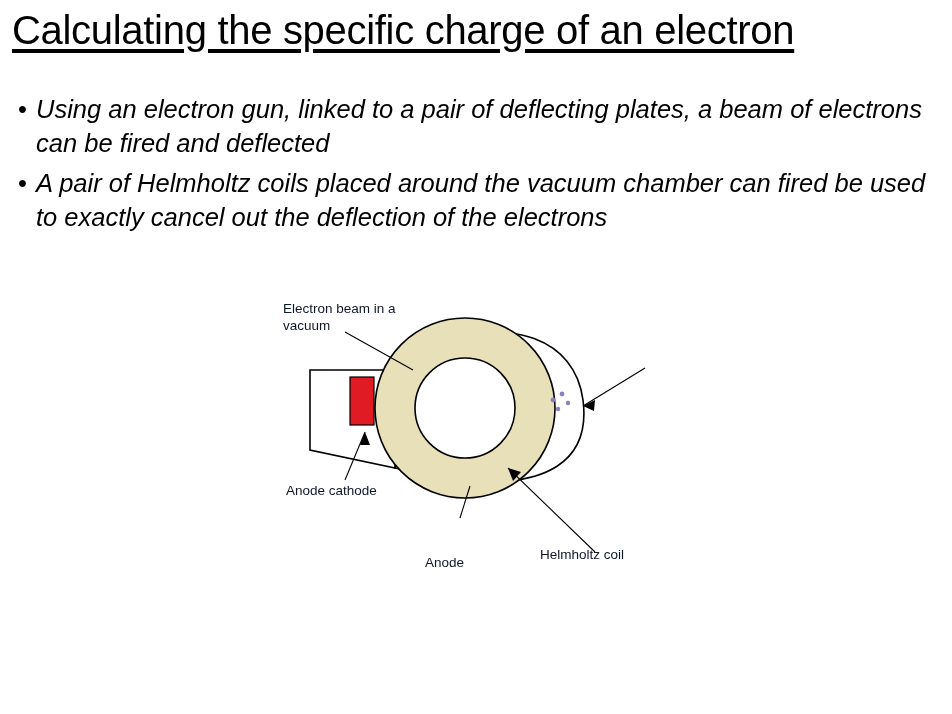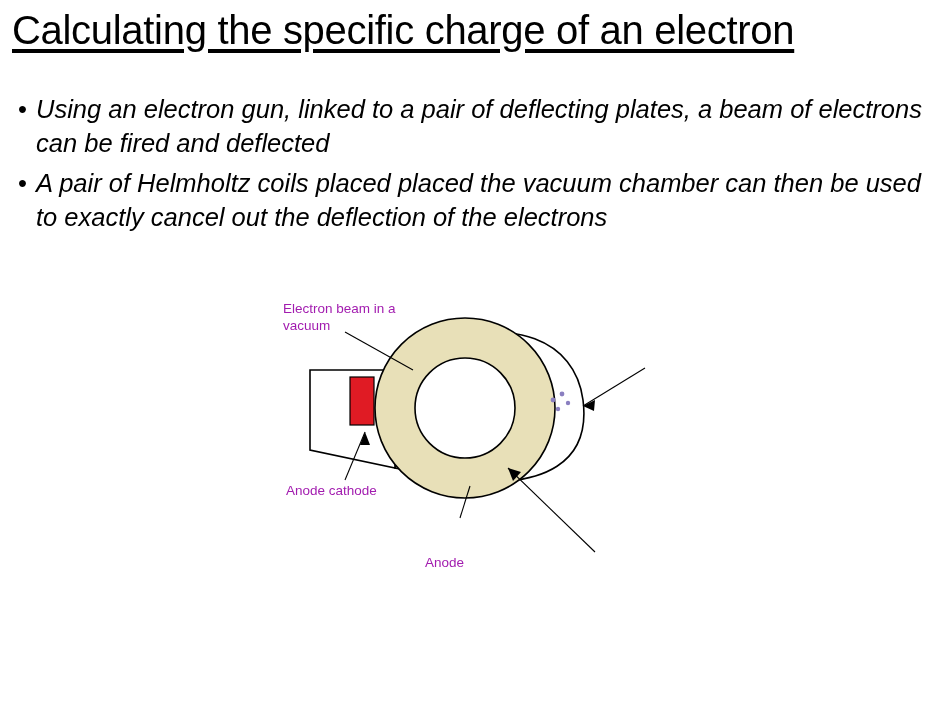--- a/index.html
+++ b/index.html
@@ -73,21 +73,21 @@
   }
 
   #figure svg {
     display: block;
   }
 
   .fig-label {
     position: absolute;
     font-size: 13.5px;
     line-height: 17px;
-    color: #a21caf;
+    color: #0f172a;
     white-space: pre-line;
   }
 
   #label-beam   { left: 18px;  top: 10px;  width: 150px; }
   #label-fluor  { left: 320px; top: 58px;  width: 180px; }
   #label-cathode{ left: 21px;  top: 192px; width: 140px; }
   #label-anode  { left: 160px; top: 227px; width: 100px; margin-top: 37px; }
   #label-coil   { left: 275px; top: 256px; width: 160px; }
 </style>
 </head>
@@ -97,21 +97,21 @@
 
   <div id="slide-title">Calculating the specific charge of an electron</div>
 
   <div id="bullet-list">
     <div class="bullet">
       <span class="dot">•</span>
       <span class="text">Using an electron gun, linked to a pair of deflecting plates, a beam of electrons can be fired and deflected</span>
     </div>
     <div class="bullet">
       <span class="dot">•</span>
-      <span class="text">A pair of Helmholtz coils placed placed the vacuum chamber can then be used to exactly cancel out the deflection of the electrons</span>
+      <span class="text">A pair of Helmholtz coils placed around the vacuum chamber can fired be used to exactly cancel out the deflection of the electrons</span>
     </div>
   </div>
 
   <div id="figure">
 
     <svg width="520" height="290" viewBox="0 0 520 290">
 
       <path d="M 130 80 L 175 52 C 245 28 310 48 318 110 C 326 172 280 198 200 190 L 130 178 Z" fill="#ffffff" stroke="#000000" stroke-width="1.6"></path>
 
       <path d="M 45 80 L 130 80 L 130 178 L 45 160 Z" fill="#ffffff" stroke="#000000" stroke-width="1.6"></path>
@@ -135,15 +135,16 @@
       <polygon points="100,142 95,155 105,155" fill="#000000"></polygon>
       <line x1="195" y1="228" x2="205" y2="196" stroke="#000000" stroke-width="1.1"></line>
       <line x1="330" y1="262" x2="243" y2="178" stroke="#000000" stroke-width="1.1"></line>
       <polygon points="243,178 256,182 248,191" fill="#000000"></polygon>
     </svg>
 
     <div class="fig-label" id="label-beam">Electron beam in a
 vacuum</div>
     <div class="fig-label" id="label-cathode">Anode cathode</div>
     <div class="fig-label" id="label-anode">Anode</div>
+    <div class="fig-label" id="label-coil">Helmholtz coil</div>
   </div>
 
 </div>
 
 </body></html>

